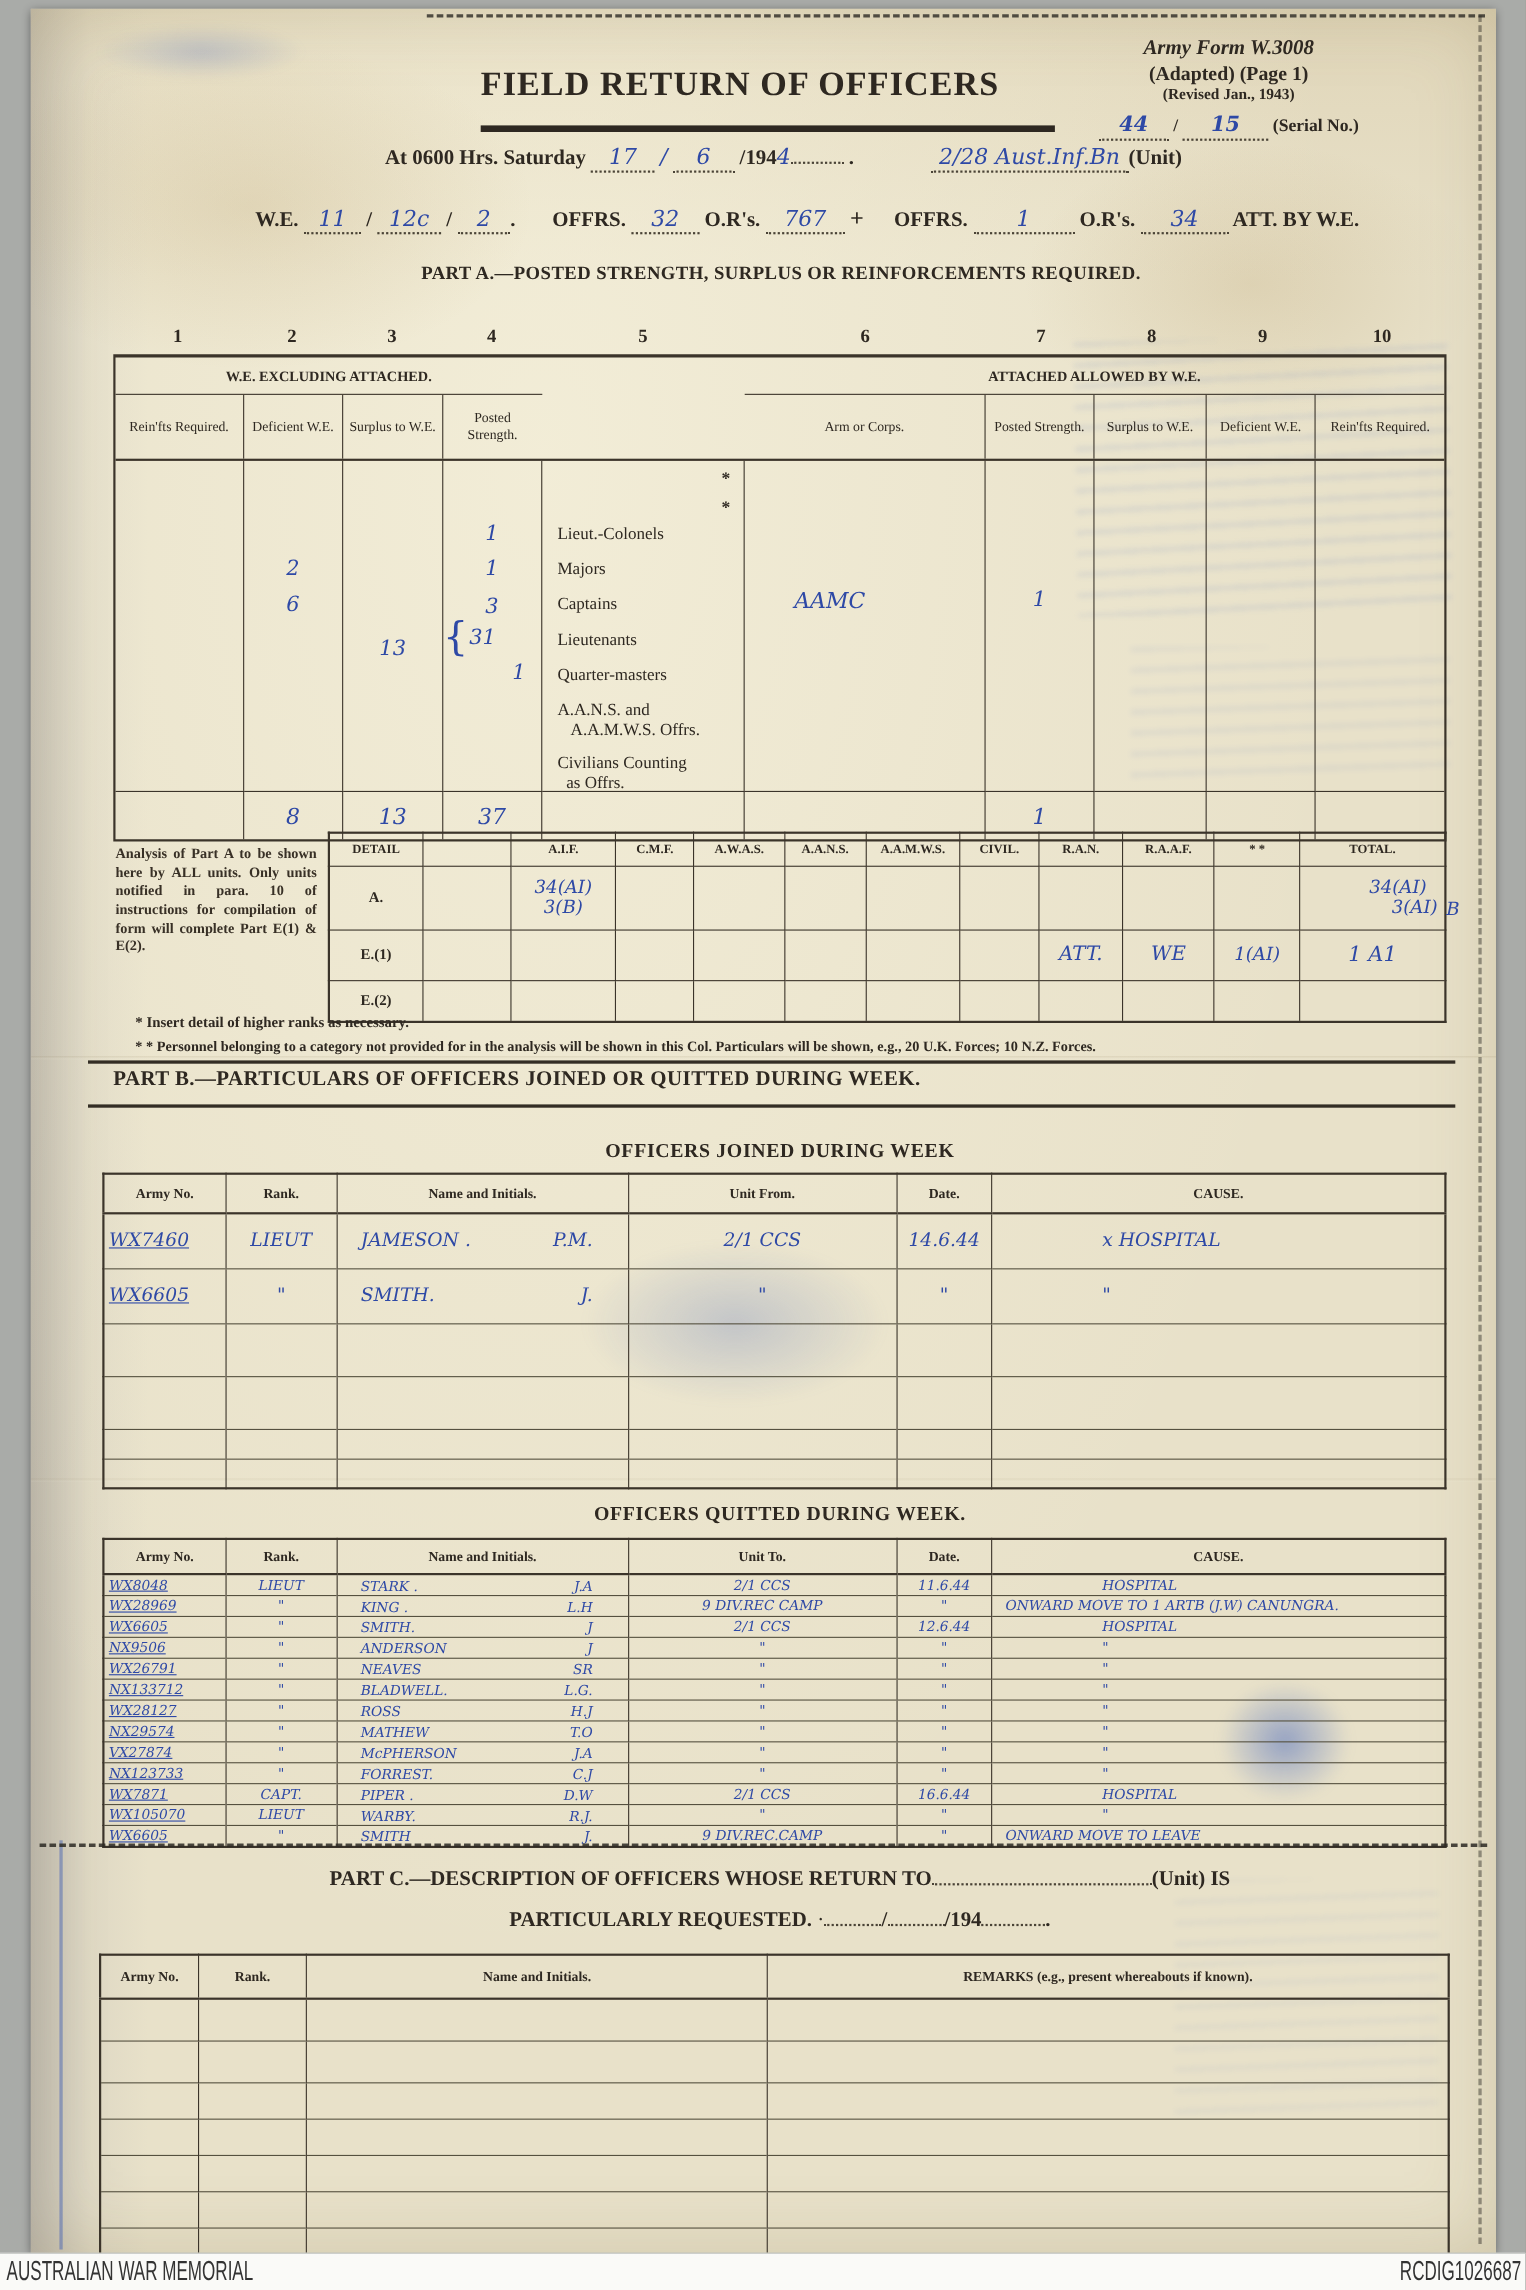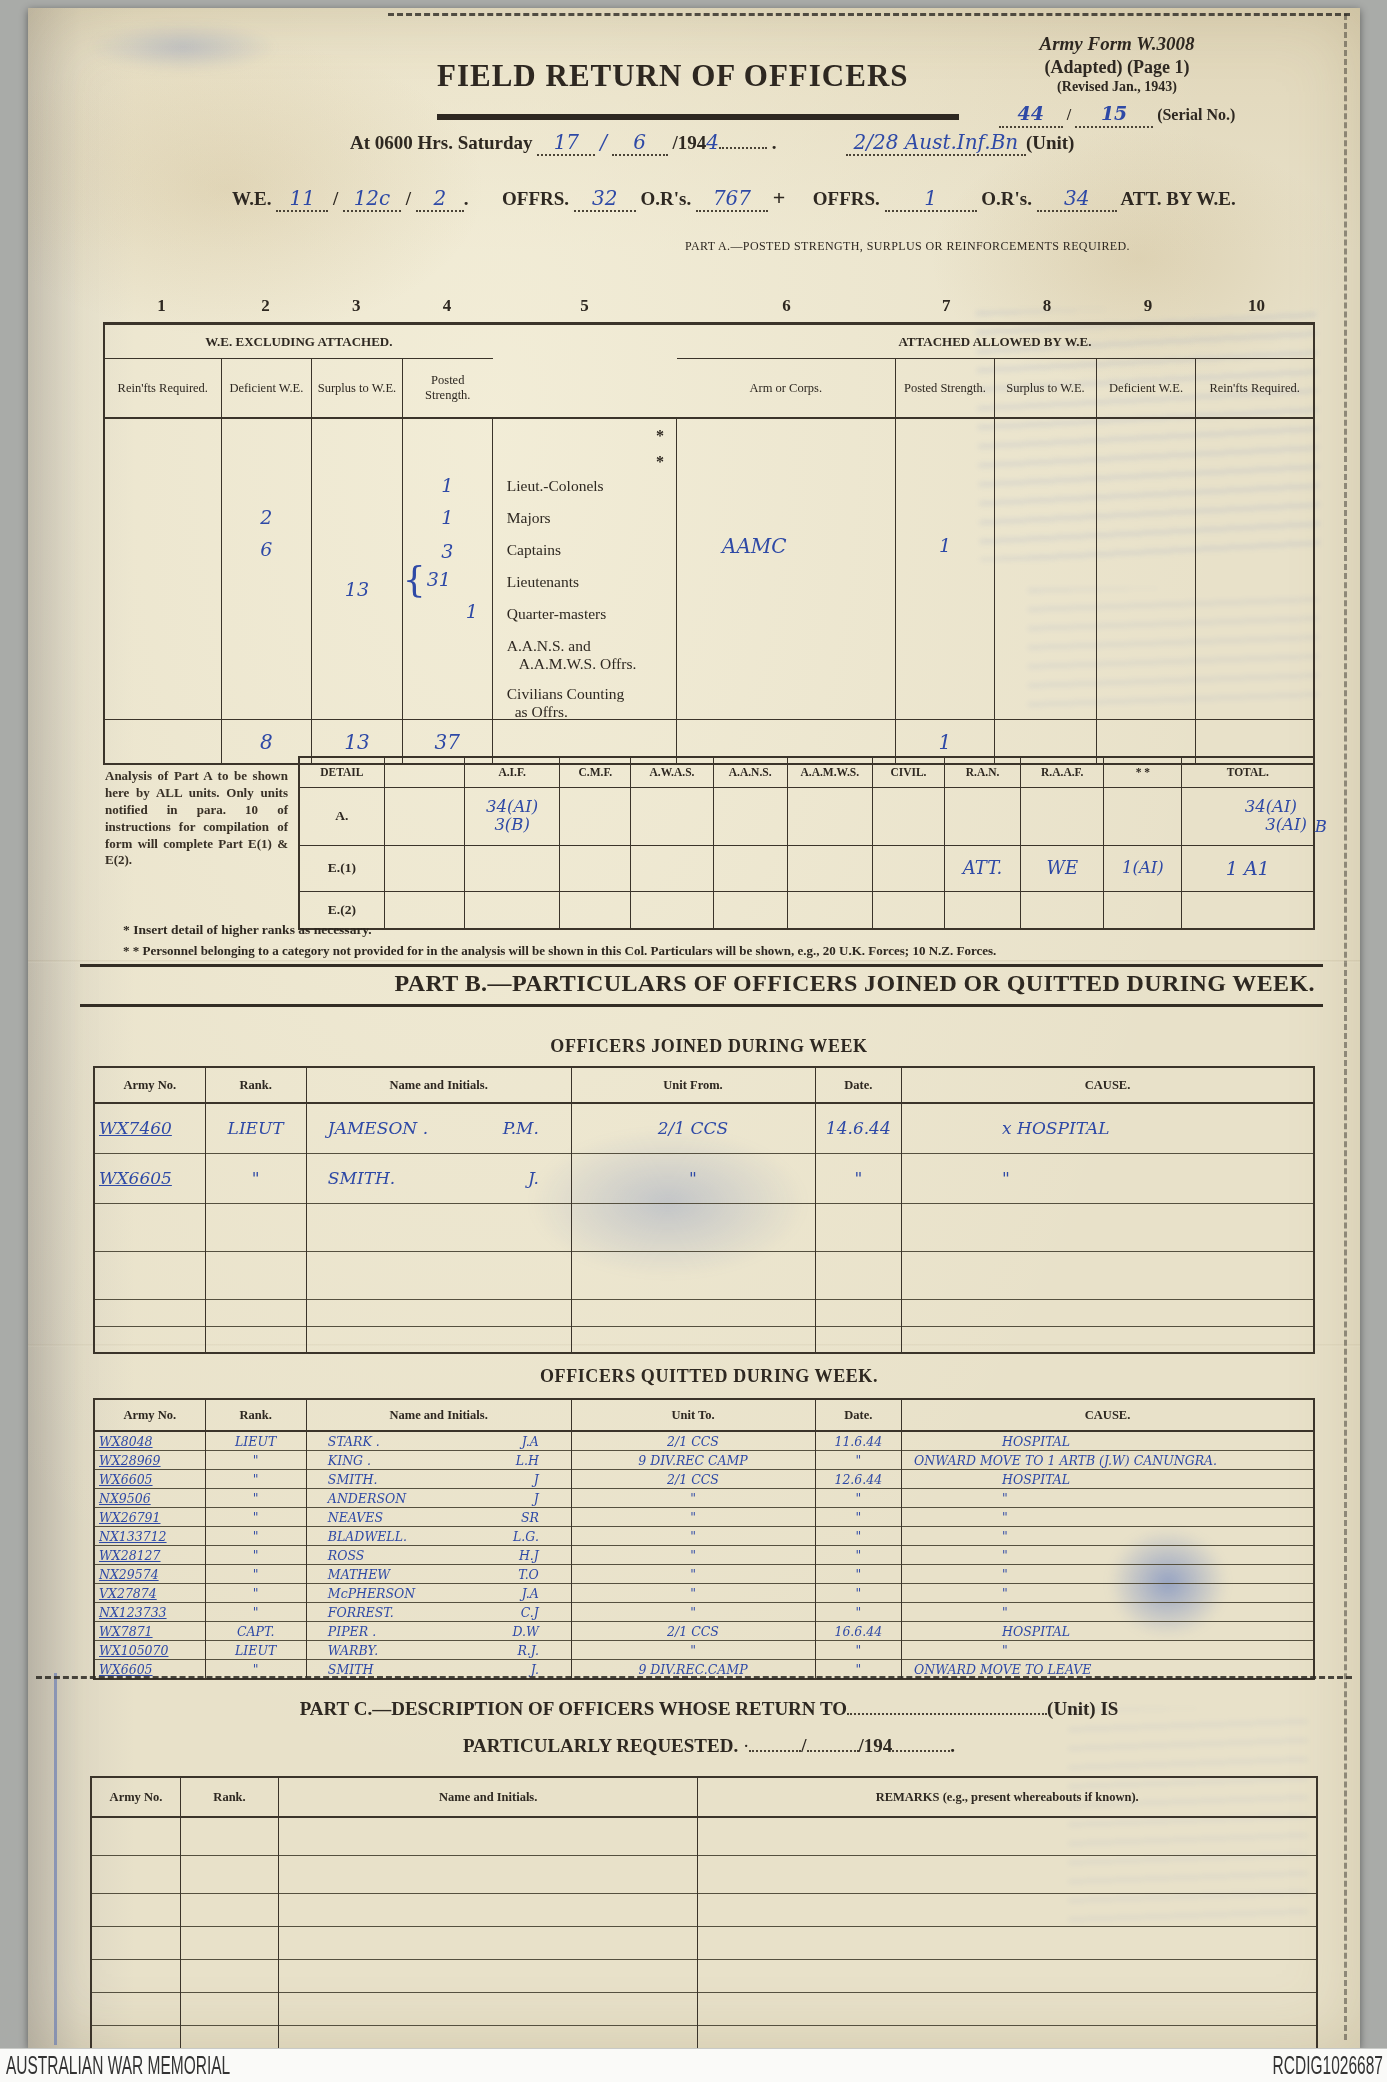--- a/index.html
+++ b/index.html
@@ -43,22 +43,22 @@
   .title { position:absolute; top:50px; left:409px; width:522px; text-align:left;
     font-size:31px; font-weight:bold; letter-spacing:1px;
     border-bottom:6px solid #2e2821; padding-bottom:20px; }
 
   .dateline { position:absolute; top:122px; left:322px; white-space:nowrap;
     font-size:19px; font-weight:bold; }
   .dateline .hw, .weline .hw { font-size:20px; font-weight:normal; }
   .weline { position:absolute; top:177px; left:204px; white-space:nowrap;
     font-size:19px; font-weight:bold; }
 
-  .pa-head { position:absolute; top:231px; left:262px; width:840px; text-align:right;
-    font-size:12px; font-weight:normal; letter-spacing:.4px; }
+  .pa-head { position:absolute; top:231px; left:262px; width:840px; text-align:center;
+    font-size:17px; font-weight:bold; letter-spacing:.4px; }
 
   
   .pa { position:absolute; top:282px; left:75px; width:1212px; }
   .pagrid { display:grid;
     grid-template-columns: 9.65% 7.5% 7.5% 7.45% 15.25% 18.1% 8.25% 8.4% 8.25% 9.65%; }
   .pa .nums { height:32px; align-items:center; font-size:17px; font-weight:bold; text-align:center; }
   .pa .box { border:2px solid #3b342a; border-top-width:3px; }
   .pa .hdr { border-bottom:2.5px solid #3b342a; }
   .pa .hdr > div { display:flex; align-items:center; justify-content:center; text-align:center;
     font-size:12.5px; padding:3px 5px; line-height:1.2; }
@@ -87,22 +87,22 @@
   .an-lab { font-size:13.5px !important; font-weight:bold; }
   .an-table .hw { font-size:16.5px; line-height:1.1; display:block; }
   .an-tot { position:relative; }
   .an-suffix { position:absolute; right:-14px; top:30px; font-size:15px; }
 
   .fnotes { position:absolute; top:912px; left:95px; width:1200px; line-height:1.55; }
   .fnotes .f1 { font-size:13.5px; font-weight:bold; }
   .fnotes .f2 { font-size:13px; font-weight:bold; }
 
   .rule { position:absolute; left:52px; width:1243px; height:0; border-top:3.5px solid #332d24; }
-  .pbhead { position:absolute; top:962px; left:75px; width:1212px; text-align:right;
-    font-size:24px; font-weight:bold; letter-spacing:.4px; }
+  .pbhead { position:absolute; top:962px; left:75px; width:1212px; text-align:left;
+    font-size:19px; font-weight:bold; letter-spacing:.4px; }
   .subhead { position:absolute; left:75px; width:1212px; text-align:center; font-size:18px; font-weight:bold; letter-spacing:.6px; }
 
   
   table.form { border-collapse:collapse; table-layout:fixed; width:100%;
     border:2px solid #3b342a; }
   table.form th { border:1.4px solid #3b342a; border-bottom:2.5px solid #3b342a; font-size:12.5px; font-weight:bold; padding:2px; }
   table.form td { border-left:1.4px solid #3b342a; border-right:1.4px solid #3b342a; border-top:1.2px solid #6d6least352a; }
   .joined-wrap { position:absolute; top:1058px; left:65px; width:1222px; }
   .quitted-wrap { position:absolute; top:1390px; left:65px; width:1222px; }
   .pc-wrap { position:absolute; top:1768px; left:62px; width:1228px; }

